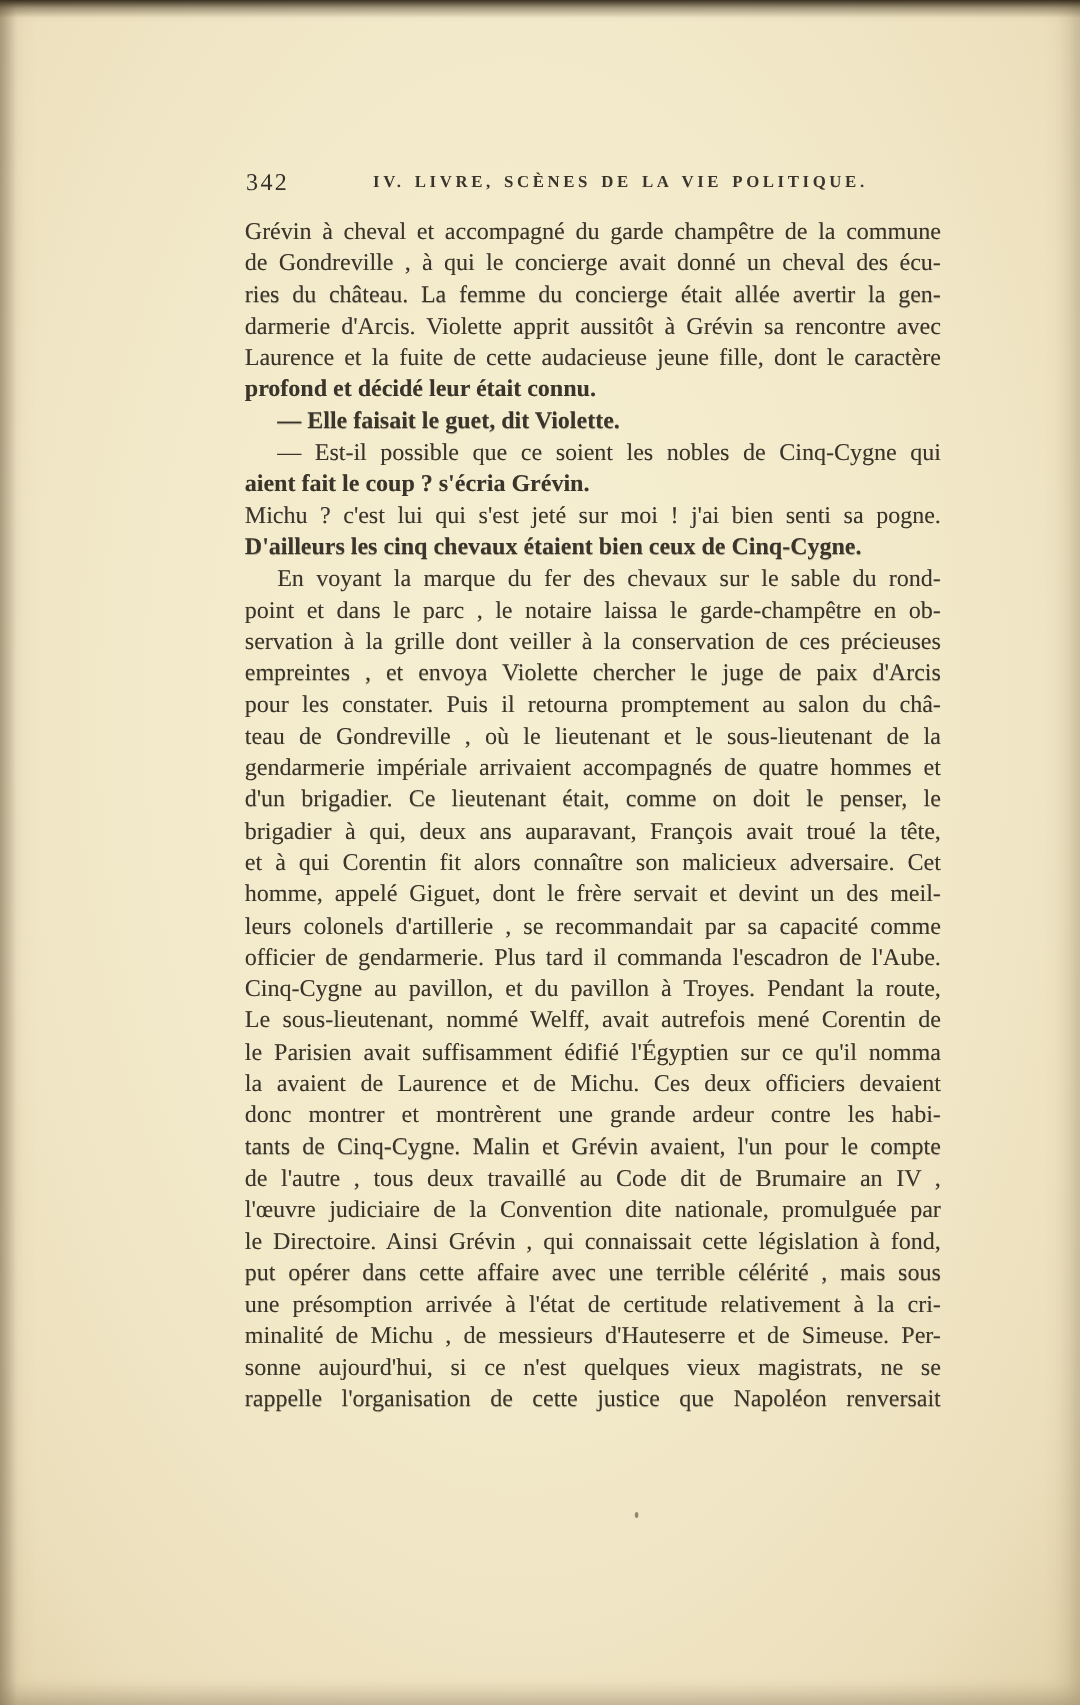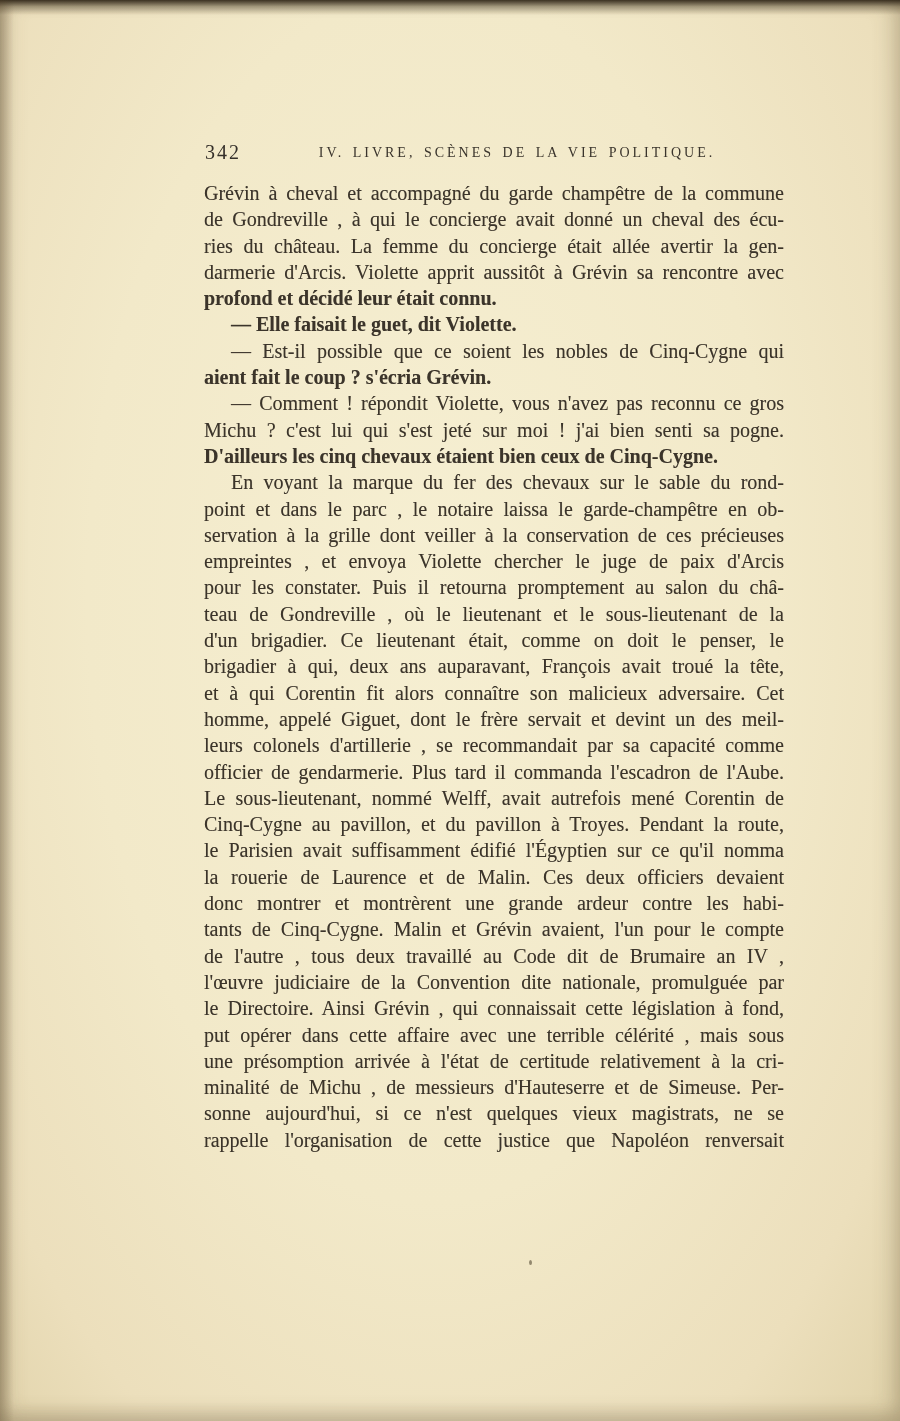--- a/index.html
+++ b/index.html
@@ -33,21 +33,21 @@
   .header {
     position:absolute; left:204px; top:141px; width:580px; height:26px;
   }
   .page-number {
     position:absolute; left:1px; top:0;
     font-size:20px; letter-spacing:2px; color:#35302a;
   }
   .running-title {
     text-align:center;
     padding-left:46px; padding-top:4px;
-    font-size:14px; font-weight:normal;
+    font-size:14px; font-weight:bold;
     letter-spacing:3px; word-spacing:2px;
     color:#3a342c;
     white-space:nowrap;
   }
 
   .text-block {
     position:absolute; left:204px; top:180px; width:580px;
     font-size:20px; line-height:26.3px;
     text-shadow:0.2px 0.2px 0.3px rgba(59,52,42,0.35);
   }
@@ -68,43 +68,44 @@
   <div class="header">
     <span class="page-number">342</span>
     <div class="running-title">IV. LIVRE, SCÈNES DE LA VIE POLITIQUE.</div>
   </div>
 
   <div class="text-block">
       <div class="line"><span>Grévin à cheval et accompagné du garde champêtre de la commune</span></div>
       <div class="line"><span>de Gondreville , à qui le concierge avait donné un cheval des écu-</span></div>
       <div class="line"><span>ries du château. La femme du concierge était allée avertir la gen-</span></div>
       <div class="line"><span>darmerie d'Arcis. Violette apprit aussitôt à Grévin sa rencontre avec</span></div>
+      <div class="line"><span>Laurence et la fuite de cette audacieuse jeune fille, dont le caractère</span></div>
       <div class="line para-end"><span>profond et décidé leur était connu.</span></div>
       <div class="line indent para-end"><span>— Elle faisait le guet, dit Violette.</span></div>
       <div class="line indent"><span>— Est-il possible que ce soient les nobles de Cinq-Cygne qui</span></div>
       <div class="line para-end"><span>aient fait le coup ? s'écria Grévin.</span></div>
-      <div class="line indent"><span>— Comment ! répondit Violette, vous n'avez pas reconnu ce gros</span></div>
       <div class="line"><span>Michu ? c'est lui qui s'est jeté sur moi ! j'ai bien senti sa </span><span class="italic">pogne</span><span>.</span></div>
       <div class="line para-end"><span>D'ailleurs les cinq chevaux étaient bien ceux de Cinq-Cygne.</span></div>
       <div class="line indent"><span>En voyant la marque du fer des chevaux sur le sable du rond-</span></div>
       <div class="line"><span>point et dans le parc , le notaire laissa le garde-champêtre en ob-</span></div>
       <div class="line"><span>servation à la grille dont veiller à la conservation de ces précieuses</span></div>
       <div class="line"><span>empreintes , et envoya Violette chercher le juge de paix d'Arcis</span></div>
       <div class="line"><span>pour les constater. Puis il retourna promptement au salon du châ-</span></div>
       <div class="line"><span>teau de Gondreville , où le lieutenant et le sous-lieutenant de la</span></div>
+      <div class="line"><span>gendarmerie impériale arrivaient accompagnés de quatre hommes et</span></div>
       <div class="line"><span>d'un brigadier. Ce lieutenant était, comme on doit le penser, le</span></div>
       <div class="line"><span>brigadier à qui, deux ans auparavant, François avait troué la tête,</span></div>
       <div class="line"><span>et à qui Corentin fit alors connaître son malicieux adversaire. Cet</span></div>
       <div class="line"><span>homme, appelé Giguet, dont le frère servait et devint un des meil-</span></div>
       <div class="line"><span>leurs colonels d'artillerie , se recommandait par sa capacité comme</span></div>
       <div class="line"><span>officier de gendarmerie. Plus tard il commanda l'escadron de l'Aube.</span></div>
+      <div class="line"><span>Cinq-Cygne au pavillon, et du pavillon à Troyes. Pendant la route,</span></div>
       <div class="line"><span>Le sous-lieutenant, nommé Welff, avait autrefois mené Corentin de</span></div>
-      <div class="line"><span>Cinq-Cygne au pavillon, et du pavillon à Troyes. Pendant la route,</span></div>
       <div class="line"><span>le Parisien avait suffisamment édifié l'Égyptien sur ce qu'il nomma</span></div>
-      <div class="line"><span>la rouerie de Laurence et de Malin. Ces deux officiers devaient</span></div>
+      <div class="line"><span>la avaient de Laurence et de Michu. Ces deux officiers devaient</span></div>
       <div class="line"><span>donc montrer et montrèrent une grande ardeur contre les habi-</span></div>
       <div class="line"><span>tants de Cinq-Cygne. Malin et Grévin avaient, l'un pour le compte</span></div>
       <div class="line"><span>de l'autre , tous deux travaillé au Code dit de Brumaire an IV ,</span></div>
       <div class="line"><span>l'œuvre judiciaire de la Convention dite nationale, promulguée par</span></div>
       <div class="line"><span>le Directoire. Ainsi Grévin , qui connaissait cette législation à fond,</span></div>
       <div class="line"><span>put opérer dans cette affaire avec une terrible célérité , mais sous</span></div>
       <div class="line"><span>une présomption arrivée à l'état de certitude relativement à la cri-</span></div>
       <div class="line"><span>minalité de Michu , de messieurs d'Hauteserre et de Simeuse. Per-</span></div>
       <div class="line"><span>sonne aujourd'hui, si ce n'est quelques vieux magistrats, ne se</span></div>
       <div class="line"><span>rappelle l'organisation de cette justice que Napoléon renversait</span></div>

